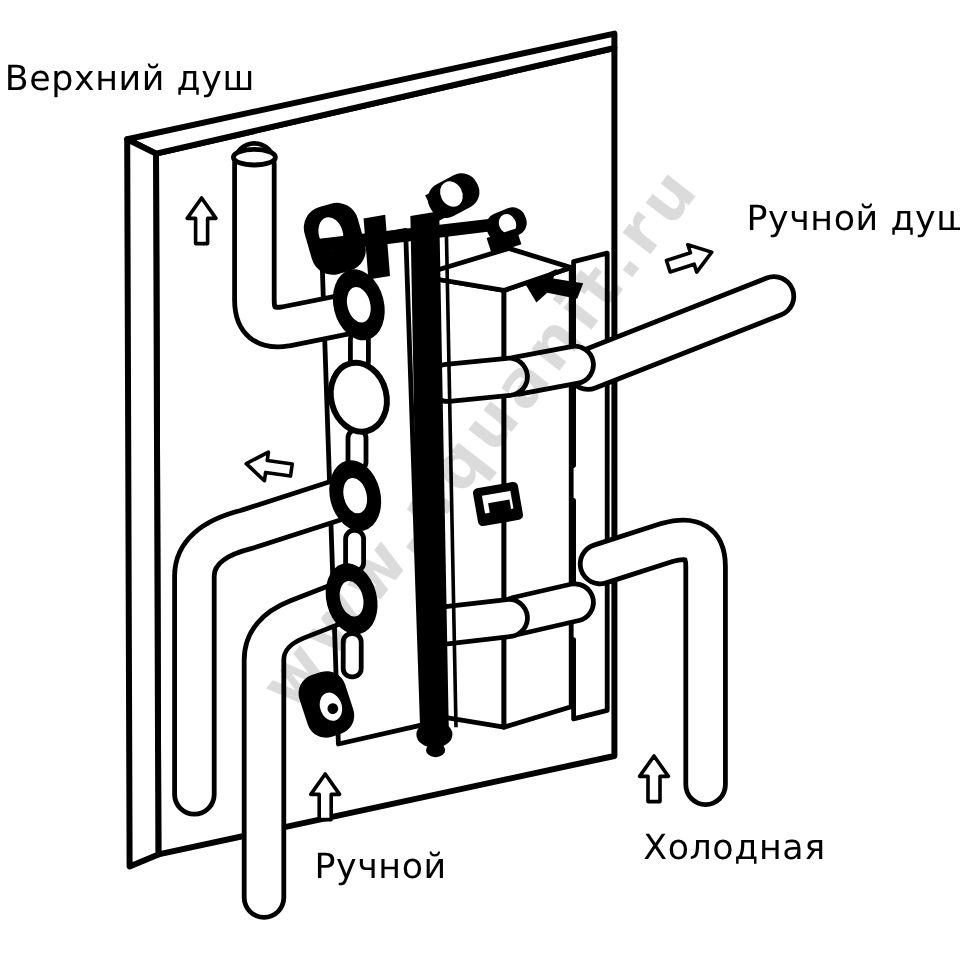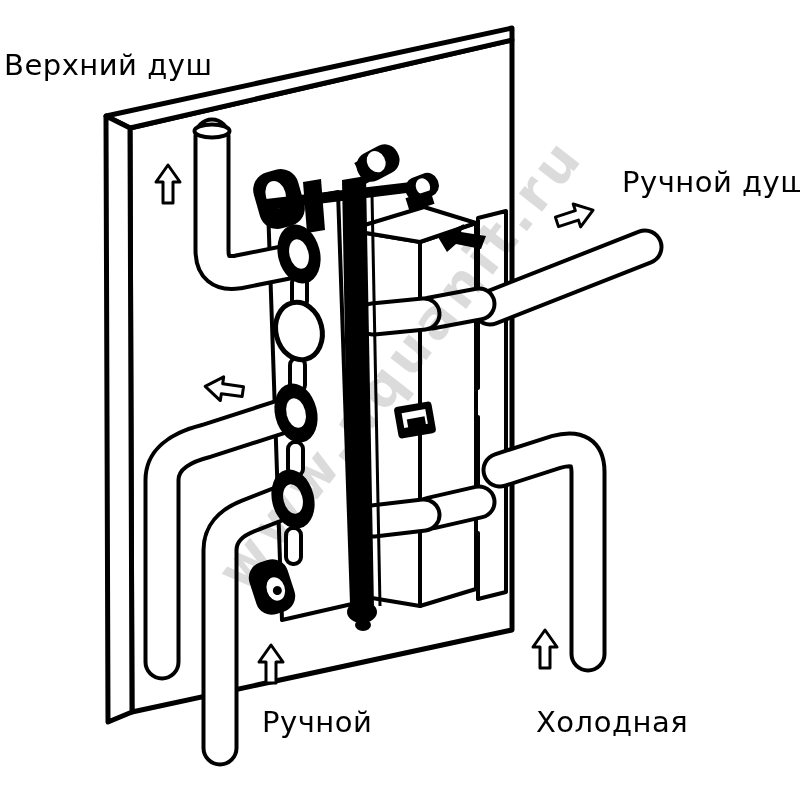--- a/index.html
+++ b/index.html
@@ -155,14 +155,14 @@
     <use href="#arrow" transform="translate(575,216) rotate(72)" fill="#ffffff" stroke="#000000" stroke-width="3" stroke-linejoin="round"></use>
     <use href="#arrow" transform="translate(271,664)" fill="#ffffff" stroke="#000000" stroke-width="3" stroke-linejoin="round"></use>
     <use href="#arrow" transform="translate(545,649)" fill="#ffffff" stroke="#000000" stroke-width="3" stroke-linejoin="round"></use>
   </svg>
 
   <div class="watermark">www.aquanit.ru</div>
 
   <div class="lbl" style="left:4px;top:50px;">Верхний душ</div>
   <div class="lbl" style="left:622px;top:167px;">Ручной душ</div>
   <div class="lbl" style="left:262px;top:707px;">Ручной</div>
-  <div class="lbl" style="left:536px;top:691px;margin-top:16px;">Холодная</div>
+  <div class="lbl" style="left:536px;top:691px;">Холодная</div>
 </div>
 
 </body></html>

